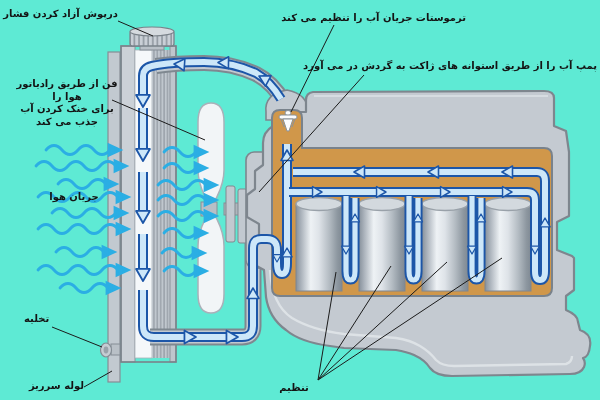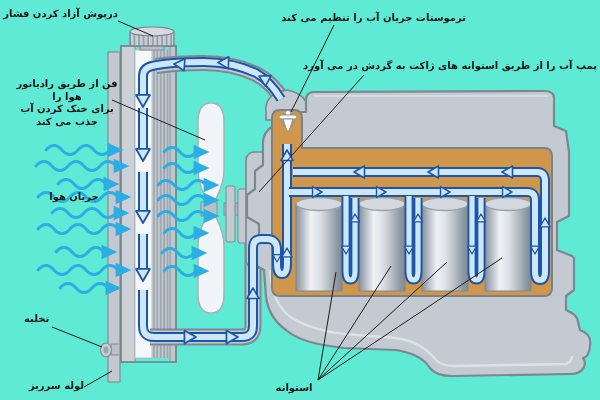--- a/index.html
+++ b/index.html
@@ -250,14 +250,14 @@
 </svg>
 
 <div class="lbl nowrap" style="left:14px;top:8px;width:104px;text-align:right;">درپوش آزاد کردن فشار</div>
 <div class="lbl nowrap" style="left:316px;top:12px;width:150px;text-align:center;">ترموستات جریان آب را تنظیم می کند</div>
 <div class="lbl nowrap" style="left:357px;top:60px;width:240px;text-align:right;">پمپ آب را از طریق استوانه های ژاکت به گردش در می آورد</div>
 <div class="lbl" style="left:8px;top:78px;width:118px;text-align:center;font-size:10px;">فن از طریق رادیاتور هوا را
 برای خنک کردن آب جذب می کند</div>
 <div class="lbl" style="left:46px;top:191px;width:56px;text-align:center;">جریان هوا</div>
 <div class="lbl" style="left:24px;top:313px;width:44px;text-align:left;">تخلیه</div>
 <div class="lbl nowrap" style="left:22px;top:380px;width:62px;">لوله سرریز</div>
-<div class="lbl" style="left:270px;top:382px;width:48px;text-align:center;">استوانه</div>
+<div class="lbl" style="left:270px;top:382px;width:48px;text-align:center;">تنظیم</div>
 </div>
 
 </body></html>

